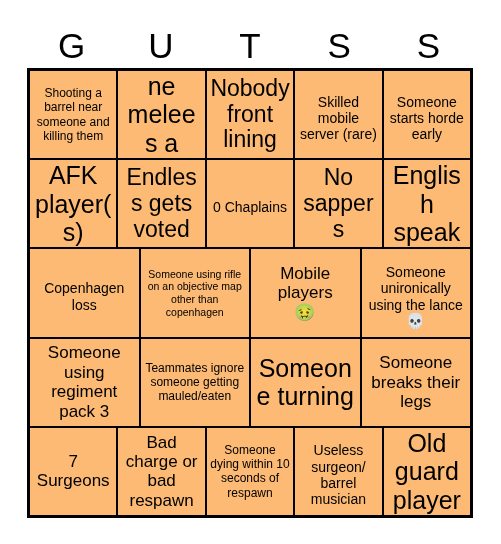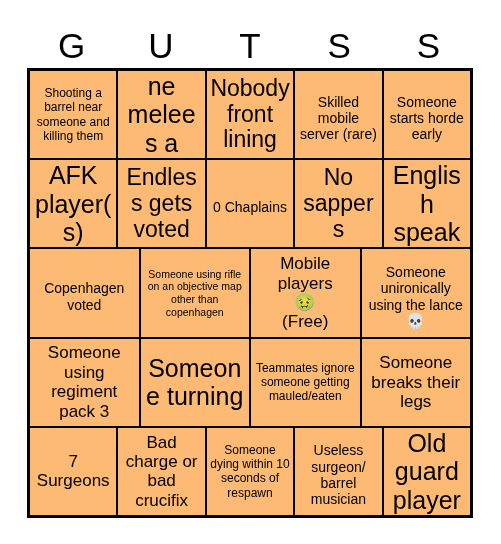--- a/index.html
+++ b/index.html
@@ -152,52 +152,52 @@
         </div>
         <div class="bingo-cell">
           <span class="cell-text fs-xxl">No sappers</span>
         </div>
         <div class="bingo-cell">
           <span class="cell-text fs-xl">Non-English speaker</span>
         </div>
       </div>
       <div class="bingo-row">
         <div class="bingo-cell">
-          <span class="cell-text fs-m">Copenhagen voted</span>
+          <span class="cell-text fs-m">Copenhagen loss</span>
         </div>
         <div class="bingo-cell">
           <span class="cell-text fs-xs">Someone using rifle on an objective map other than copenhagen</span>
         </div>
         <div class="bingo-cell">
-          <span class="cell-text fs-l">Mobile players<span class="free-emoji">🤢</span><span class="cell-text fs-l">(Free)</span></span>
+          <span class="cell-text fs-l">Mobile players<span class="free-emoji">🤢</span></span>
         </div>
         <div class="bingo-cell">
           <span class="cell-text fs-m">Someone unironically using the lance <span class="emoji-glyph"> 💀</span></span>
         </div>
       </div>
       <div class="bingo-row">
         <div class="bingo-cell">
           <span class="cell-text fs-l">Someone using regiment pack 3</span>
         </div>
         <div class="bingo-cell">
+          <span class="cell-text fs-s">Teammates ignore someone getting mauled/eaten</span>
+        </div>
+        <div class="bingo-cell">
           <span class="cell-text fs-xl">Someone turning</span>
         </div>
         <div class="bingo-cell">
-          <span class="cell-text fs-s">Teammates ignore someone getting mauled/eaten</span>
-        </div>
-        <div class="bingo-cell">
           <span class="cell-text fs-l">Someone breaks their legs</span>
         </div>
       </div>
       <div class="bingo-row">
         <div class="bingo-cell">
           <span class="cell-text fs-l">7 Surgeons</span>
         </div>
         <div class="bingo-cell">
-          <span class="cell-text fs-l">Bad charge or bad crucifix</span>
+          <span class="cell-text fs-l">Bad charge or bad respawn</span>
         </div>
         <div class="bingo-cell">
           <span class="cell-text fs-s">Someone dying within 10 seconds of respawn</span>
         </div>
         <div class="bingo-cell">
           <span class="cell-text fs-m">Useless surgeon/ barrel musician</span>
         </div>
         <div class="bingo-cell">
           <span class="cell-text fs-xl">Old guard player</span>
         </div>

